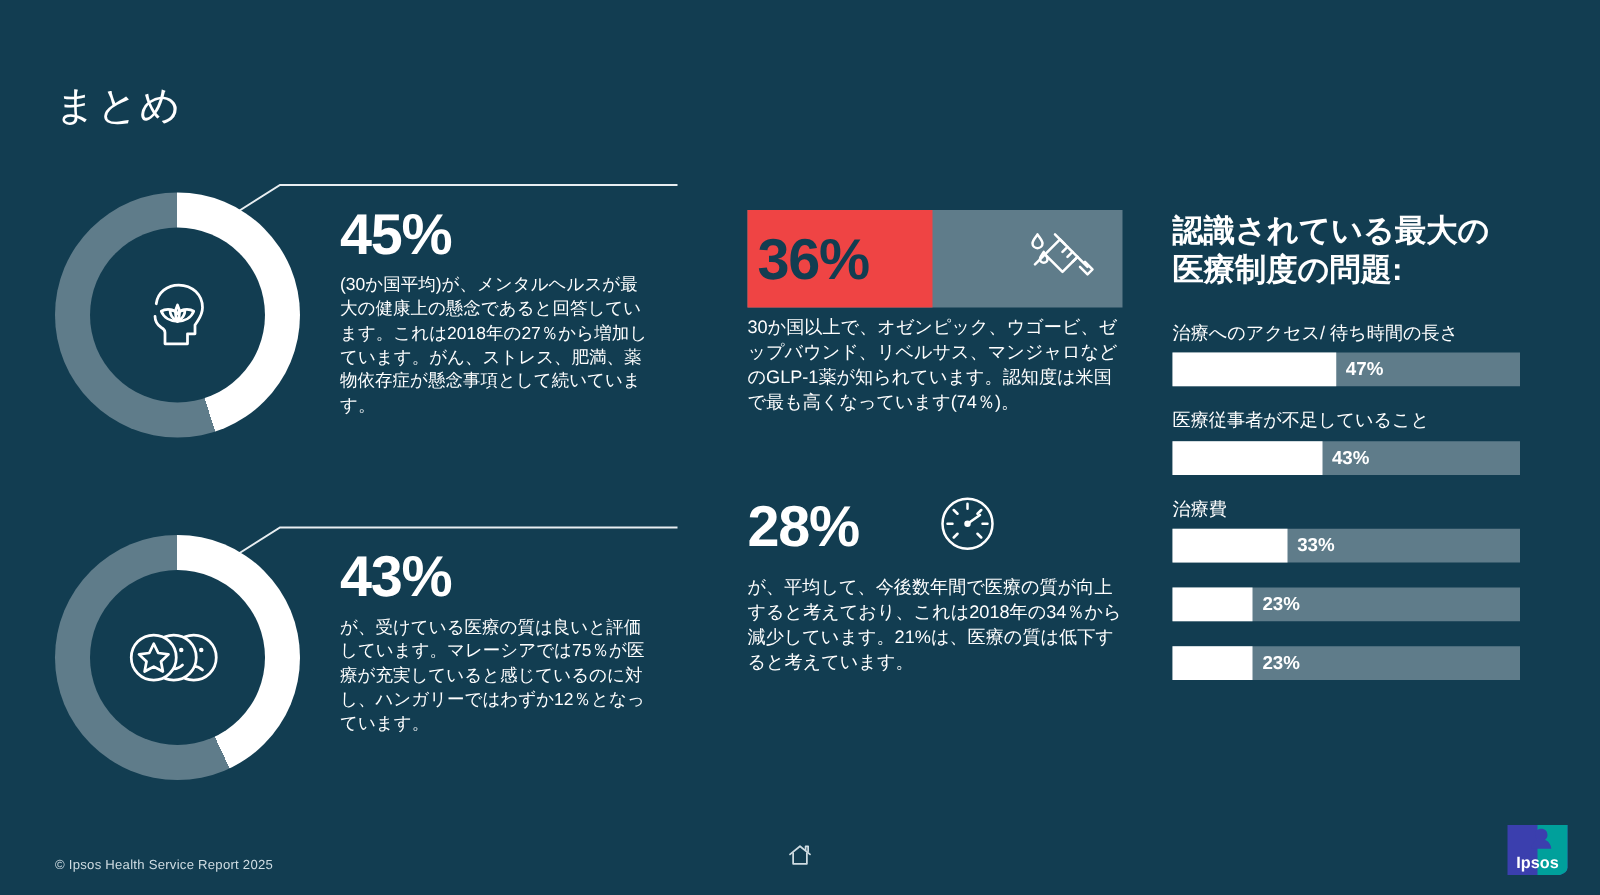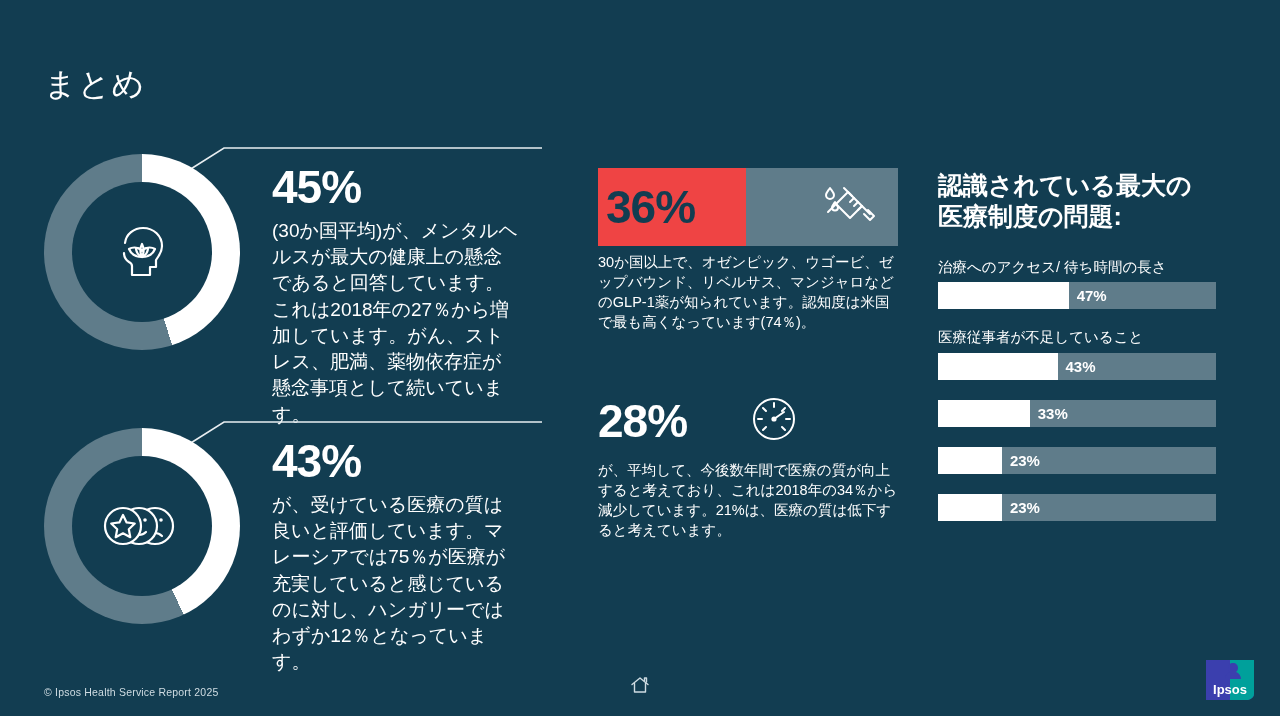--- a/index.html
+++ b/index.html
@@ -78,21 +78,21 @@
     width: 246px;
   }
   .big-pct {
     font-size: 46px;
     font-weight: bold;
     line-height: 1;
     letter-spacing: -1px;
     margin-bottom: 8px;
   }
   .body-copy {
-    font-size: 19px;
+    font-size: 14px;
     line-height: 1.38;
   }
 
   
   .stat-block { margin-bottom: 56px; }
 
   .stat-banner {
     position: relative;
     height: 78px;
     background: #5f7c8a;
@@ -309,20 +309,21 @@
 
   <div class="bar-row">
     <div class="bar-label">医療従事者が不足していること</div>
     <div class="bar-track">
       <div class="bar-fill" style="width:43%"></div>
       <div class="bar-value">43%</div>
     </div>
   </div>
 
   <div class="bar-row">
+    <div class="bar-label">治療費</div>
     <div class="bar-track">
       <div class="bar-fill" style="width:33%"></div>
       <div class="bar-value">33%</div>
     </div>
   </div>
 
   <div class="bar-row">
     <div class="bar-track">
       <div class="bar-fill" style="width:23%"></div>
       <div class="bar-value">23%</div>

